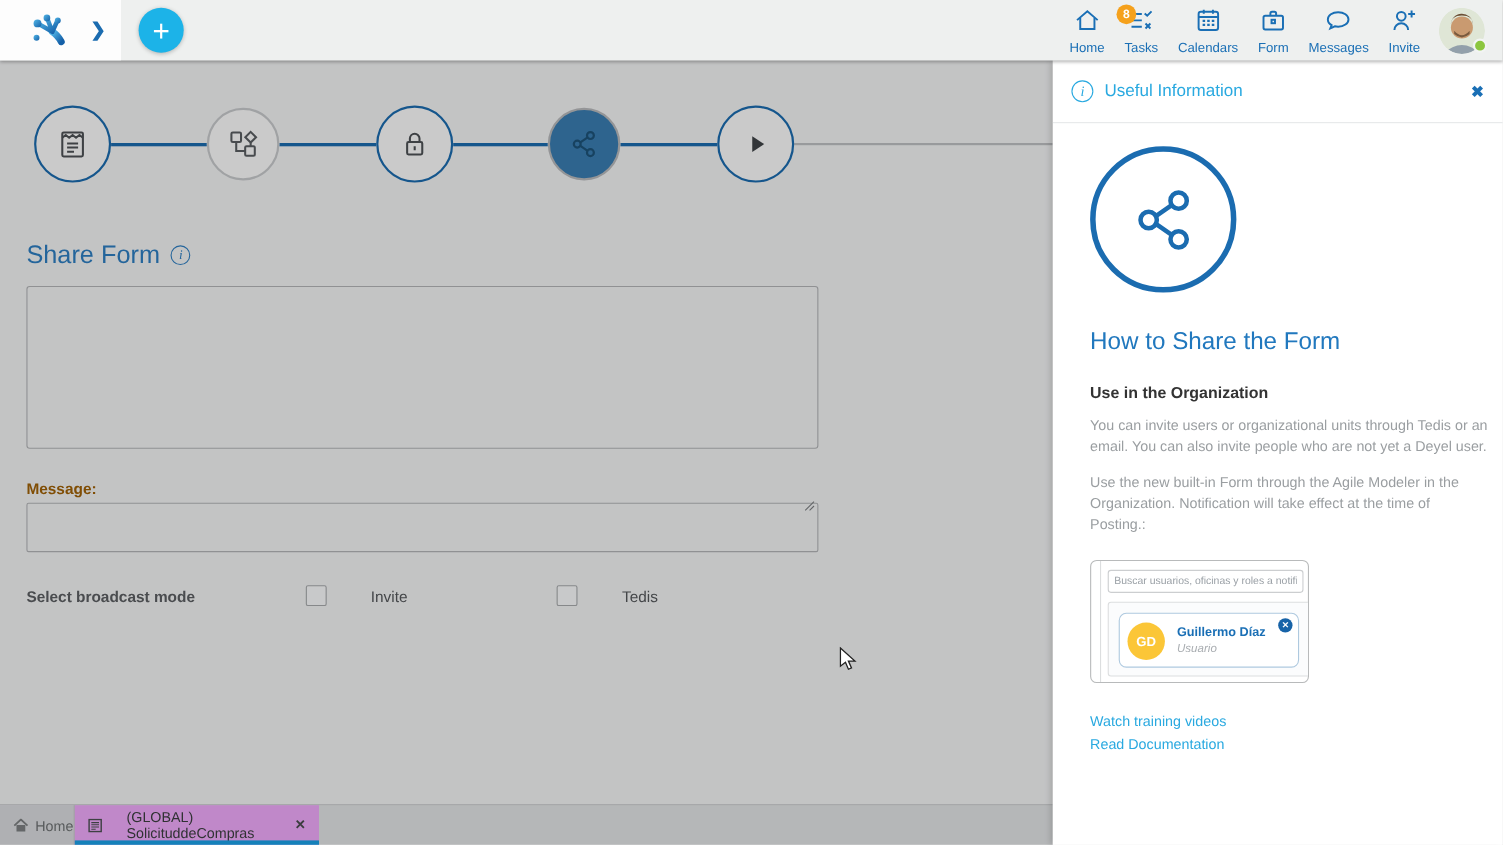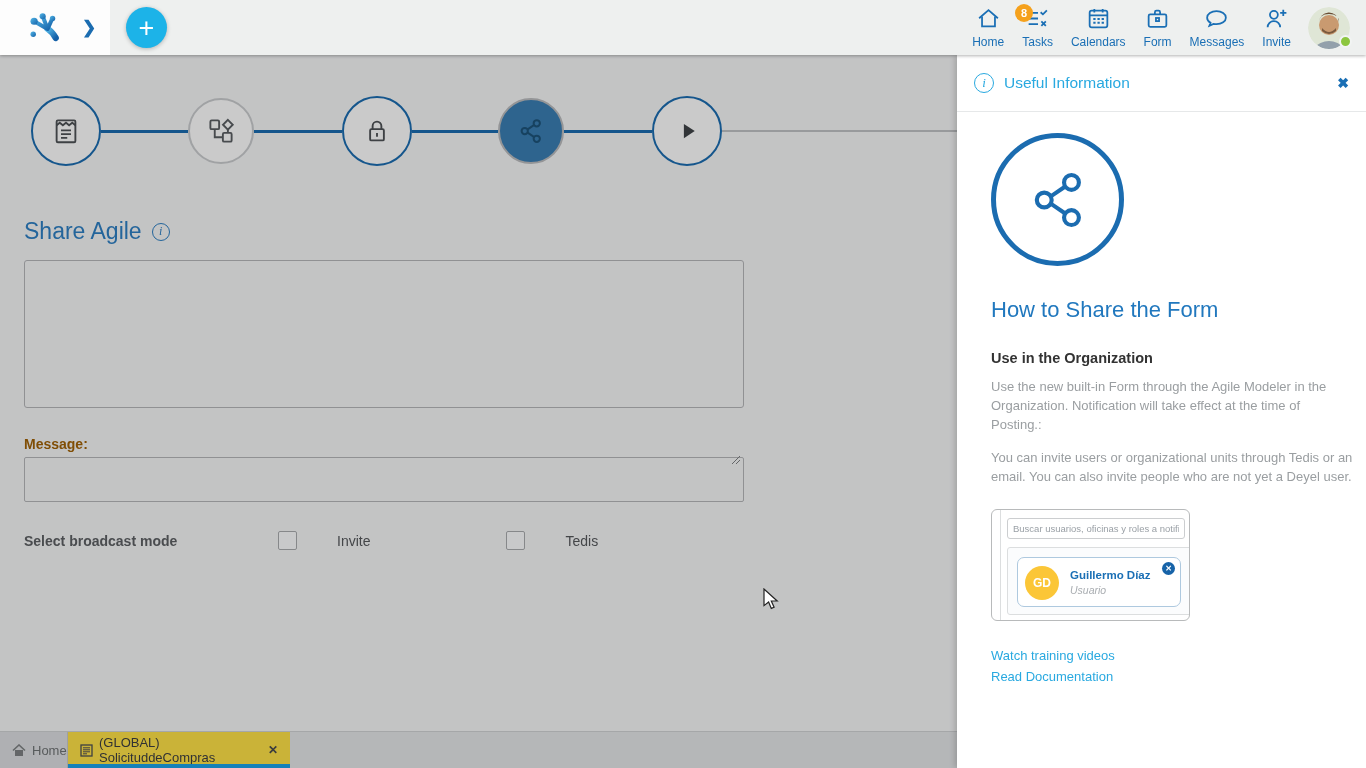--- a/index.html
+++ b/index.html
@@ -79,21 +79,21 @@
   .cb-label { margin-left:8px; font-size:14px; color:#55585b; }
   .cb-gap { margin-left:104px; }
 
   
   .tabbar { position:absolute; left:0; bottom:0; width:957px; height:37px;
     background:#e3e5e7; display:flex; border-top:1px solid #cfd1d3; }
   .tab { height:100%; display:flex; align-items:center; padding:0 12px;
     font-size:13px; cursor:pointer; position:relative; }
   .tab-home { width:68px; background:#dbdde0; color:#6f7274;
     border-right:1px solid #c6c8ca; }
-  .tab-active { width:222px; background:#fde047; color:#3c3e40; }
+  .tab-active { width:222px; background:#f0abfc; color:#3c3e40;gap:16px; }
   .tab-active::after { content:""; position:absolute; left:0; right:0; bottom:0;
     height:4px; background:#1ba2e8; }
   .tab svg { margin-right:6px; flex:0 0 auto; }
   .tab-close { margin-left:10px; font-size:12px; color:#4a4c4e; font-weight:bold; }
 
   
   .cursor { position:absolute; left:763px; top:533px; z-index:60; }
 
   
   .panel { position:absolute; left:957px; top:55px; width:409px; height:713px;
@@ -295,21 +295,21 @@
 
     <div class="step s-blue" style="left:652px;">
       <svg viewBox="0 0 24 24">
         <path d="M9.5 6.3L18.2 12l-8.7 5.7z" fill="#3f4347"></path>
       </svg>
     </div>
   </div>
 
   <div class="share-form">
     <div class="sf-title">
-      <span>Share Agile</span>
+      <span>Share Form</span>
       <span class="info-circ">i</span>
     </div>
 
 
     <div class="sf-bigbox"></div>
 
     <div class="sf-msg-label">Message:</div>
     <textarea class="sf-textarea" style=""></textarea>
 
     <div class="sf-broadcast">
@@ -360,22 +360,22 @@
       <svg viewBox="0 0 24 24" fill="none" stroke="#1b6cb0" stroke-width="1.5">
         <circle cx="7" cy="12" r="2.7"></circle>
           <circle cx="16.9" cy="5.6" r="2.7"></circle>
           <circle cx="16.9" cy="18.4" r="2.7"></circle>
         <path d="M9.5 10.6l5-3.4M9.5 13.4l5 3.4"></path>
       </svg>
     </div>
 
     <div class="pb-title">How to Share the Form</div>
     <div class="pb-sec">Use in the Organization</div>
+    <p class="pb-p">You can invite users or organizational units through Tedis or an email. You can also invite people who are not yet a Deyel user.</p>
     <p class="pb-p">Use the new built-in Form through the Agile Modeler in the Organization. Notification will take effect at the time of Posting.:</p>
-    <p class="pb-p">You can invite users or organizational units through Tedis or an email. You can also invite people who are not yet a Deyel user.</p>
 
     <div class="shot">
       <span class="shot-edge"></span>
       <input class="shot-input" type="text" placeholder="Buscar usuarios, oficinas y roles a notifica" style="">
       <div class="shot-outer">
         <div class="shot-card">
           <span class="shot-avatar">GD</span>
           <span class="shot-name">Guillermo Díaz</span>
           <span class="shot-role">Usuario</span>
           <span class="shot-close">✕</span>

